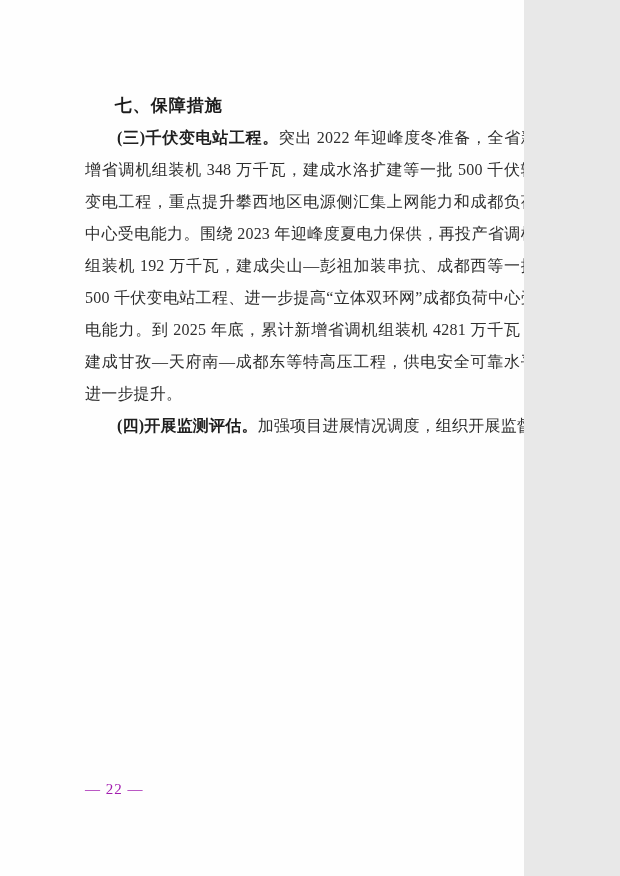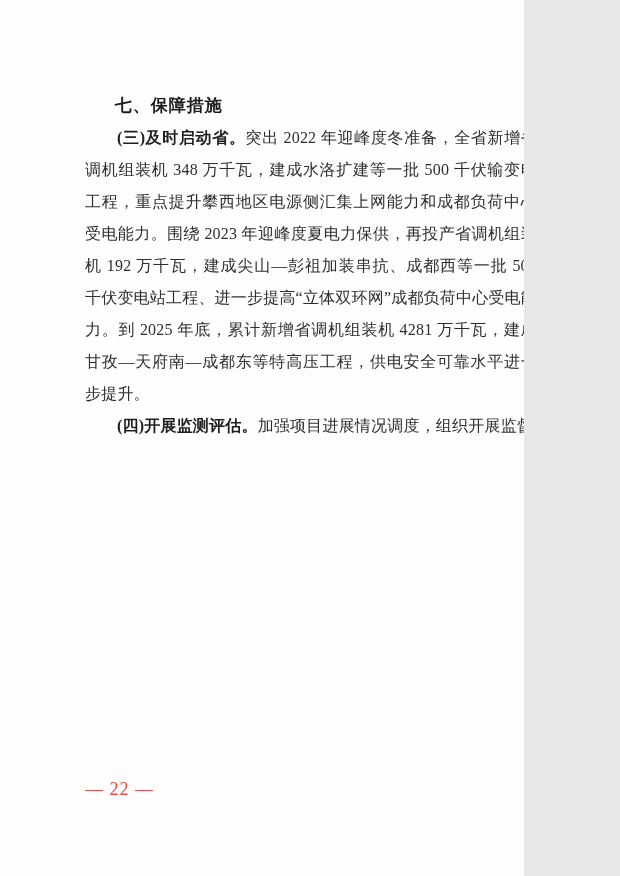--- a/index.html
+++ b/index.html
@@ -43,36 +43,36 @@
     letter-spacing: 0.2px;
   }
   .para .lead {
     font-weight: 700;
     color: #1f1f1f;
   }
   .page-number {
     position: absolute;
     left: 85px;
     top: 780px;
-    font-size: 18px;
+    font-size: 15px;
     line-height: 18px;
-    color: #ef4444;
+    color: #a21caf;
     letter-spacing: 1px;
   }
 </style>
 </head>
 <body>
 
 <div class="page">
   <div class="content">
 
     <h1 class="doc-heading">七、保障措施</h1>
 
 
 
-    <p class="para"><span class="lead">(三)及时启动省。</span><span>突出 2022 年迎峰度冬准备，全省新增省调机组装机 348 万千瓦，建成水洛扩建等一批 500 千伏输变电工程，重点提升攀西地区电源侧汇集上网能力和成都负荷中心受电能力。围绕 2023 年迎峰度夏电力保供，再投产省调机组装机 192 万千瓦，建成尖山—彭祖加装串抗、成都西等一批 500 千伏变电站工程、进一步提高“立体双环网”成都负荷中心受电能力。到 2025 年底，累计新增省调机组装机 4281 万千瓦，建成甘孜—天府南—成都东等特高压工程，供电安全可靠水平进一步提升。</span></p>
+    <p class="para"><span class="lead">(三)千伏变电站工程。</span><span>突出 2022 年迎峰度冬准备，全省新增省调机组装机 348 万千瓦，建成水洛扩建等一批 500 千伏输变电工程，重点提升攀西地区电源侧汇集上网能力和成都负荷中心受电能力。围绕 2023 年迎峰度夏电力保供，再投产省调机组装机 192 万千瓦，建成尖山—彭祖加装串抗、成都西等一批 500 千伏变电站工程、进一步提高“立体双环网”成都负荷中心受电能力。到 2025 年底，累计新增省调机组装机 4281 万千瓦，建成甘孜—天府南—成都东等特高压工程，供电安全可靠水平进一步提升。</span></p>
 
     <p class="para"><span class="lead">(四)开展监测评估。</span><span>加强项目进展情况调度，组织开展监督</span></p>
 
   </div>
 
   <div class="page-number">— 22 —</div>
 </div>
 
 </body></html>

